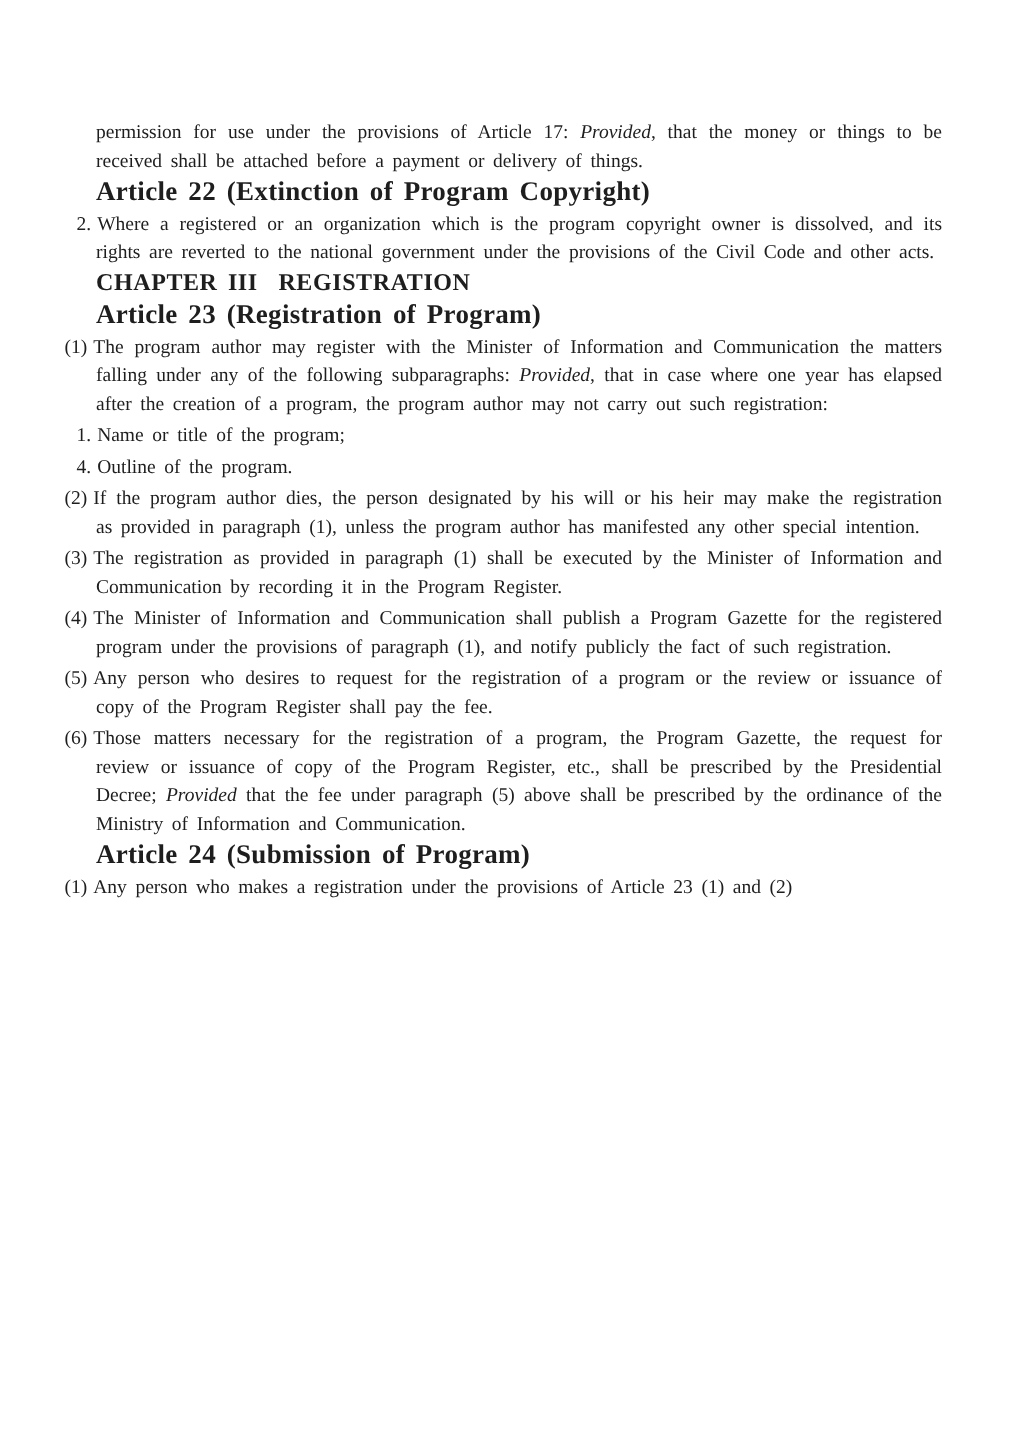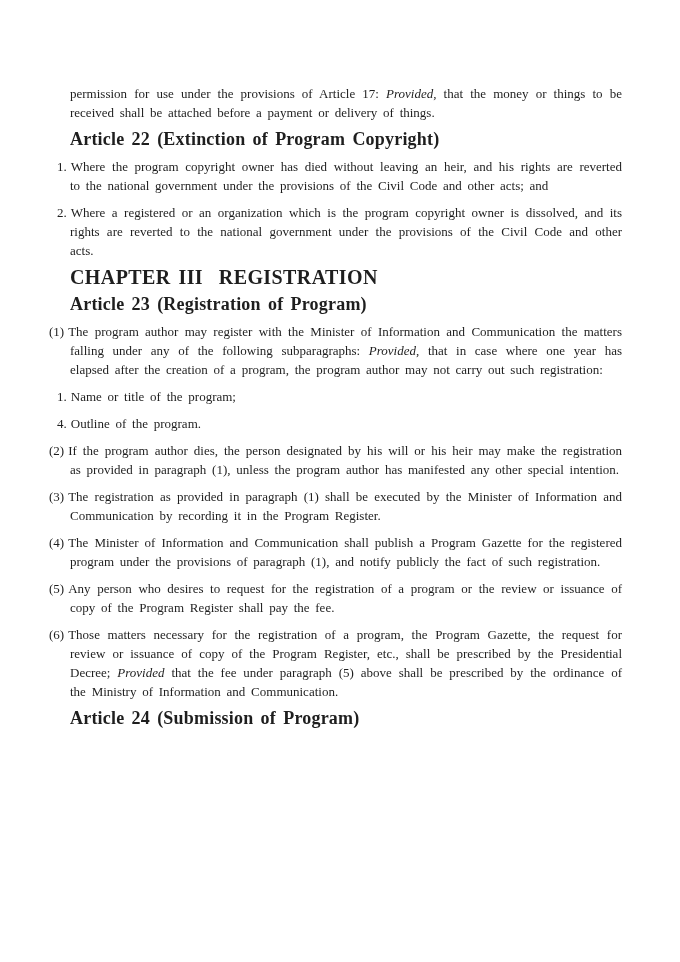--- a/index.html
+++ b/index.html
@@ -16,21 +16,21 @@
     box-sizing: border-box;
     padding: 76px 50px 0 62px;
     font-family: "Liberation Serif", "DejaVu Serif", serif;
     font-size: 13px;
     line-height: 19px;
     color: #1e1e1e;
     word-spacing: 2.5px;
     overflow: hidden;
   }
   .page p, .page div, .page h2 {
-    margin: 8px;
+    margin: 2px;
     padding: 0;
   }
   .jst { text-align: justify; }
 
   
   .cont-para {
     padding-left: 23px;
   }
 
   
@@ -66,41 +66,38 @@
   }
 
   .num {
     margin-right: 4px;
     white-space: nowrap;
   }
 
   
   .chapter-heading {
     font-weight: bold;
-    font-size: 20px;
+    font-size: 16px;
     margin-top: 36px;
     letter-spacing: 0.4px;
     white-space: pre-wrap;
   }
 
   .gap-art23 { margin-top: 20px; }
   .gap-art24 { margin-top: 19px; }
 </style>
 </head>
 <body>
 
 <div class="page">
 
   <p class="cont-para jst"><span>permission for use under the provisions of Article 17: </span><span style="font-style: italic;">Provided</span><span>, that the money or things to be received shall be attached before a payment or delivery of things.</span></p>
 
   <section>
     <h2 class="art-heading">Article 22 (Extinction of Program Copyright)</h2>
-    <div class="l1-item jst">
-      <span class="num">1.</span><span>Where the program copyright owner has died without leaving an heir, and his rights are reverted to the national government under the provisions of the Civil Code and other acts; and</span>
-    </div>
     <div class="l1-item jst">
       <span class="num">2.</span><span>Where a registered or an organization which is the program copyright owner is dissolved, and its rights are reverted to the national government under the provisions of the Civil Code and other acts.</span>
     </div>
   </section>
 
   <h2 class="chapter-heading">CHAPTER III  REGISTRATION</h2>
 
   <section>
     <h2 class="art-heading gap-art23">Article 23 (Registration of Program)</h2>
 
@@ -126,15 +123,18 @@
     <div class="para jst">
       <span class="num">(5)</span><span><span>Any person who desires to request for the registration of a program or the review or issuance of copy of the Program Register shall pay the fee.</span></span>
     </div>
     <div class="para jst">
       <span class="num">(6)</span><span><span>Those matters necessary for the registration of a program, the Program Gazette, the request for review or issuance of copy of the Program Register, etc., shall be prescribed by the Presidential Decree; </span><span style="font-style: italic;">Provided</span><span> that the fee under paragraph (5) above shall be prescribed by the ordinance of the Ministry of Information and Communication.</span></span>
     </div>
   </section>
 
   <section>
     <h2 class="art-heading gap-art24">Article 24 (Submission of Program)</h2>
+    <div class="para jst">
+      <span class="num">(1)</span><span><span>Any person who makes a registration under the provisions of Article 23 (1) and (2)</span></span>
+    </div>
   </section>
 
 </div>
 
 </body></html>

